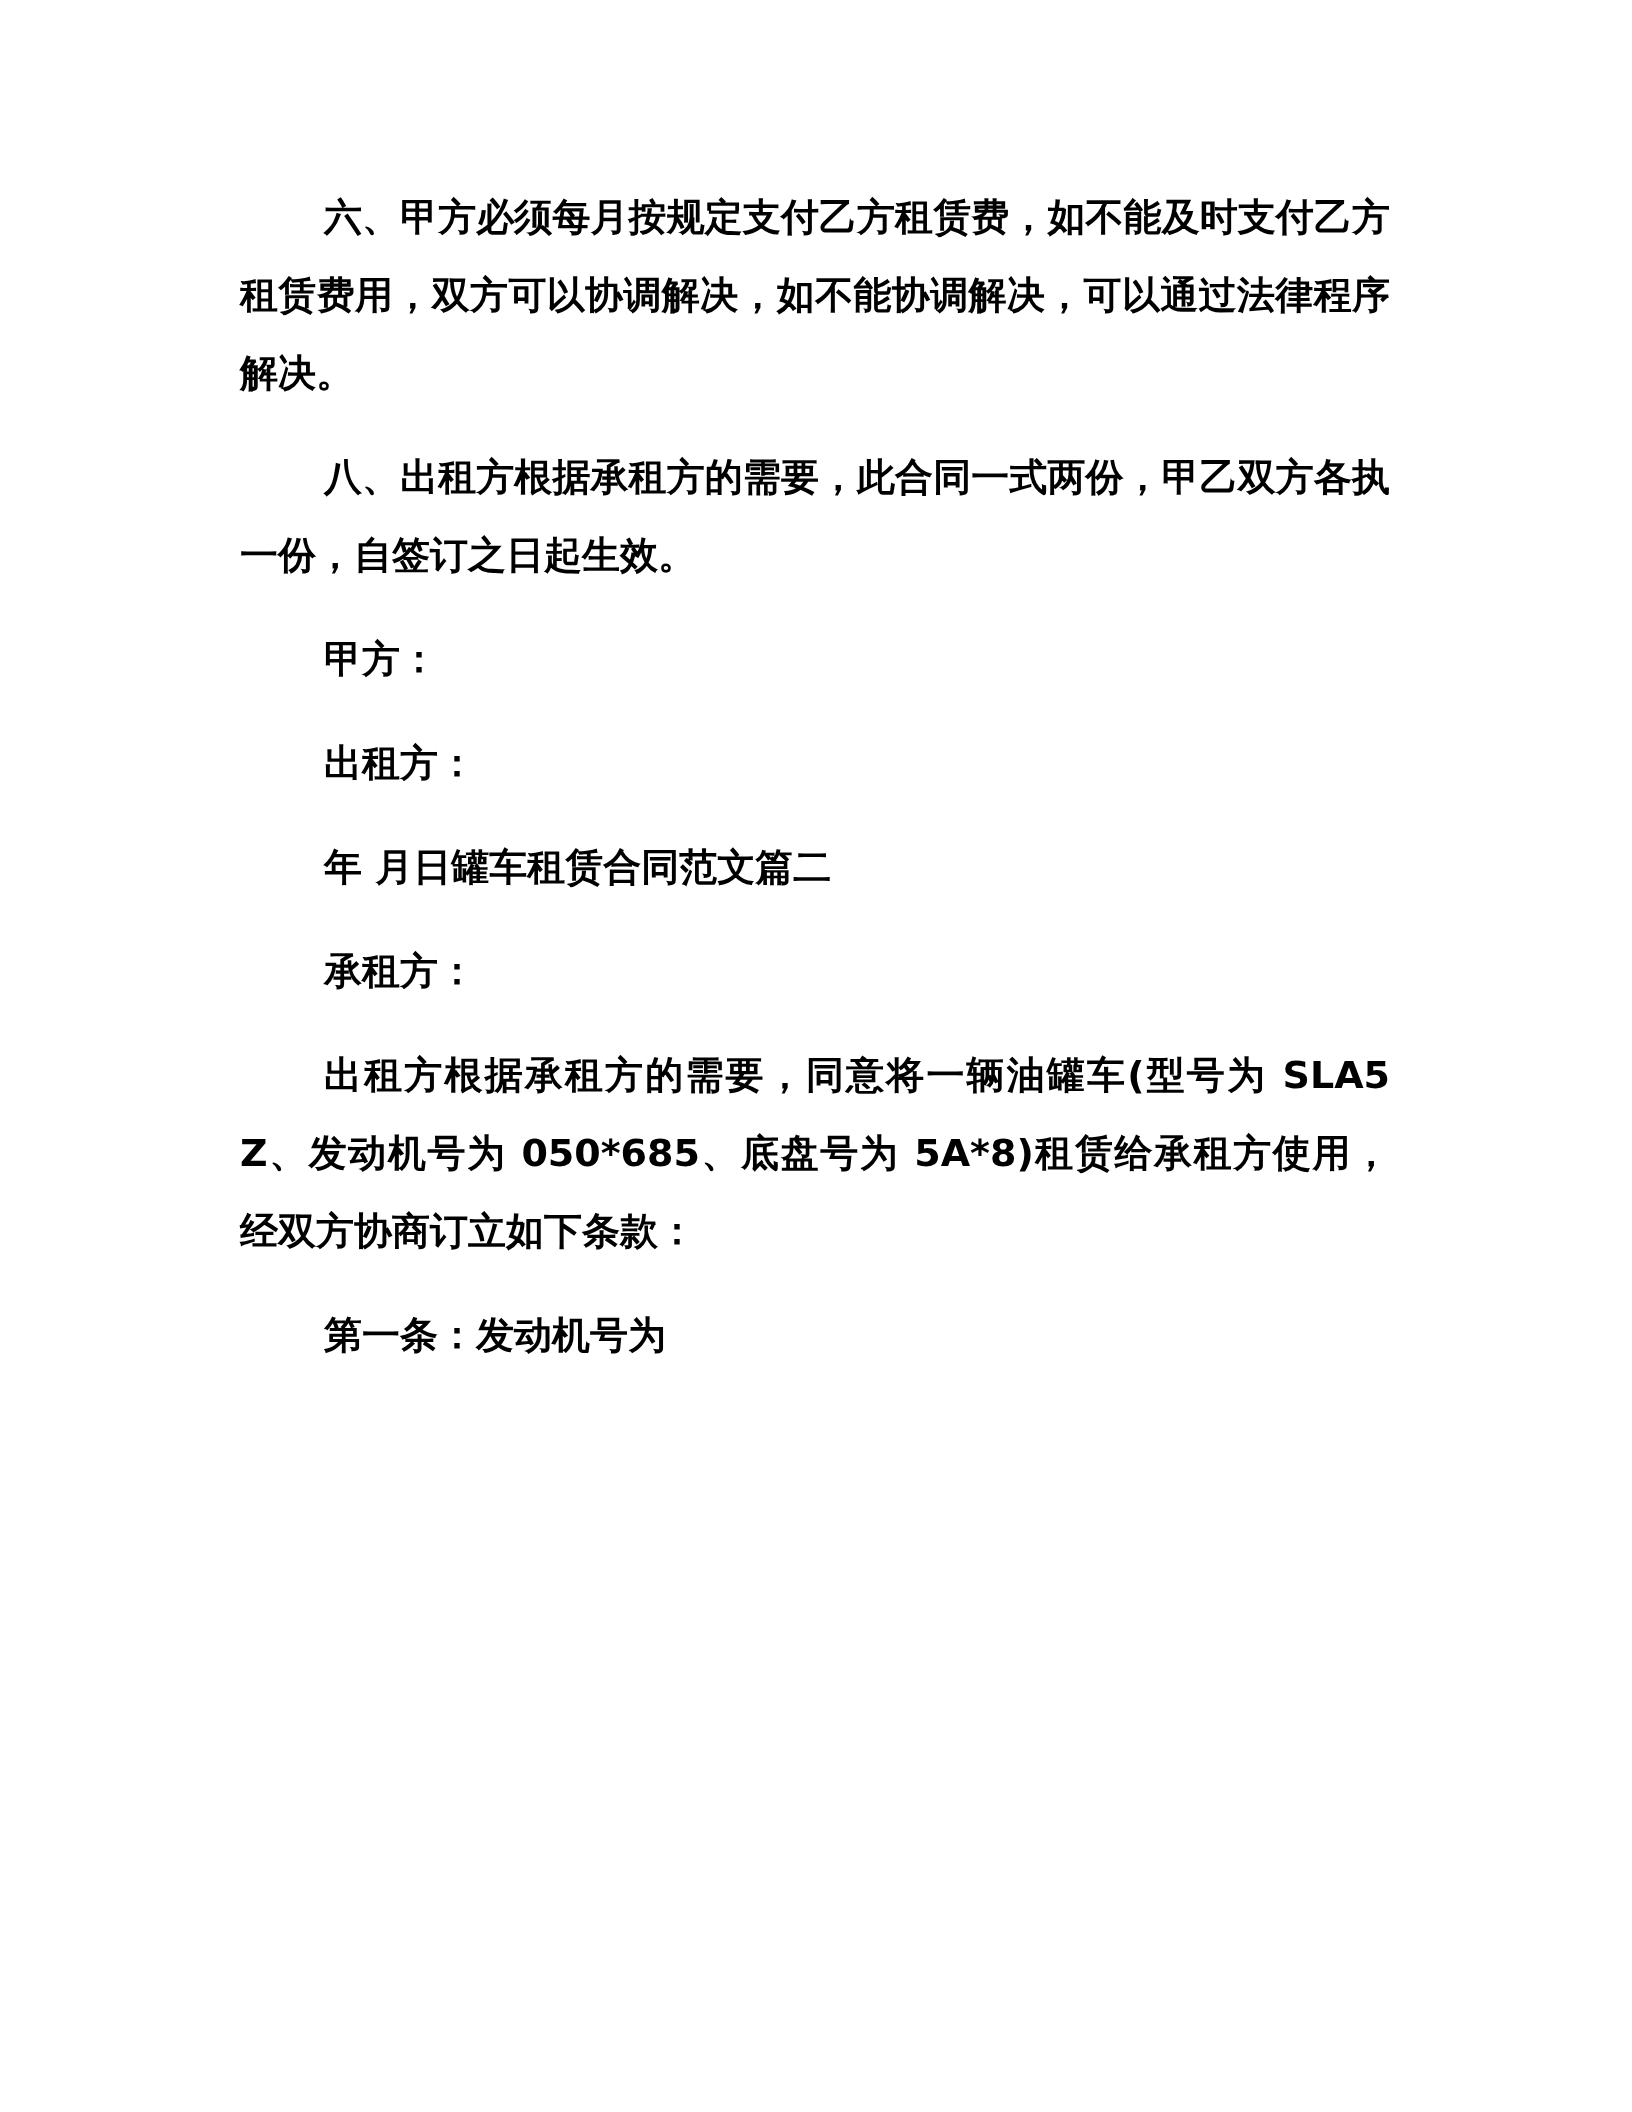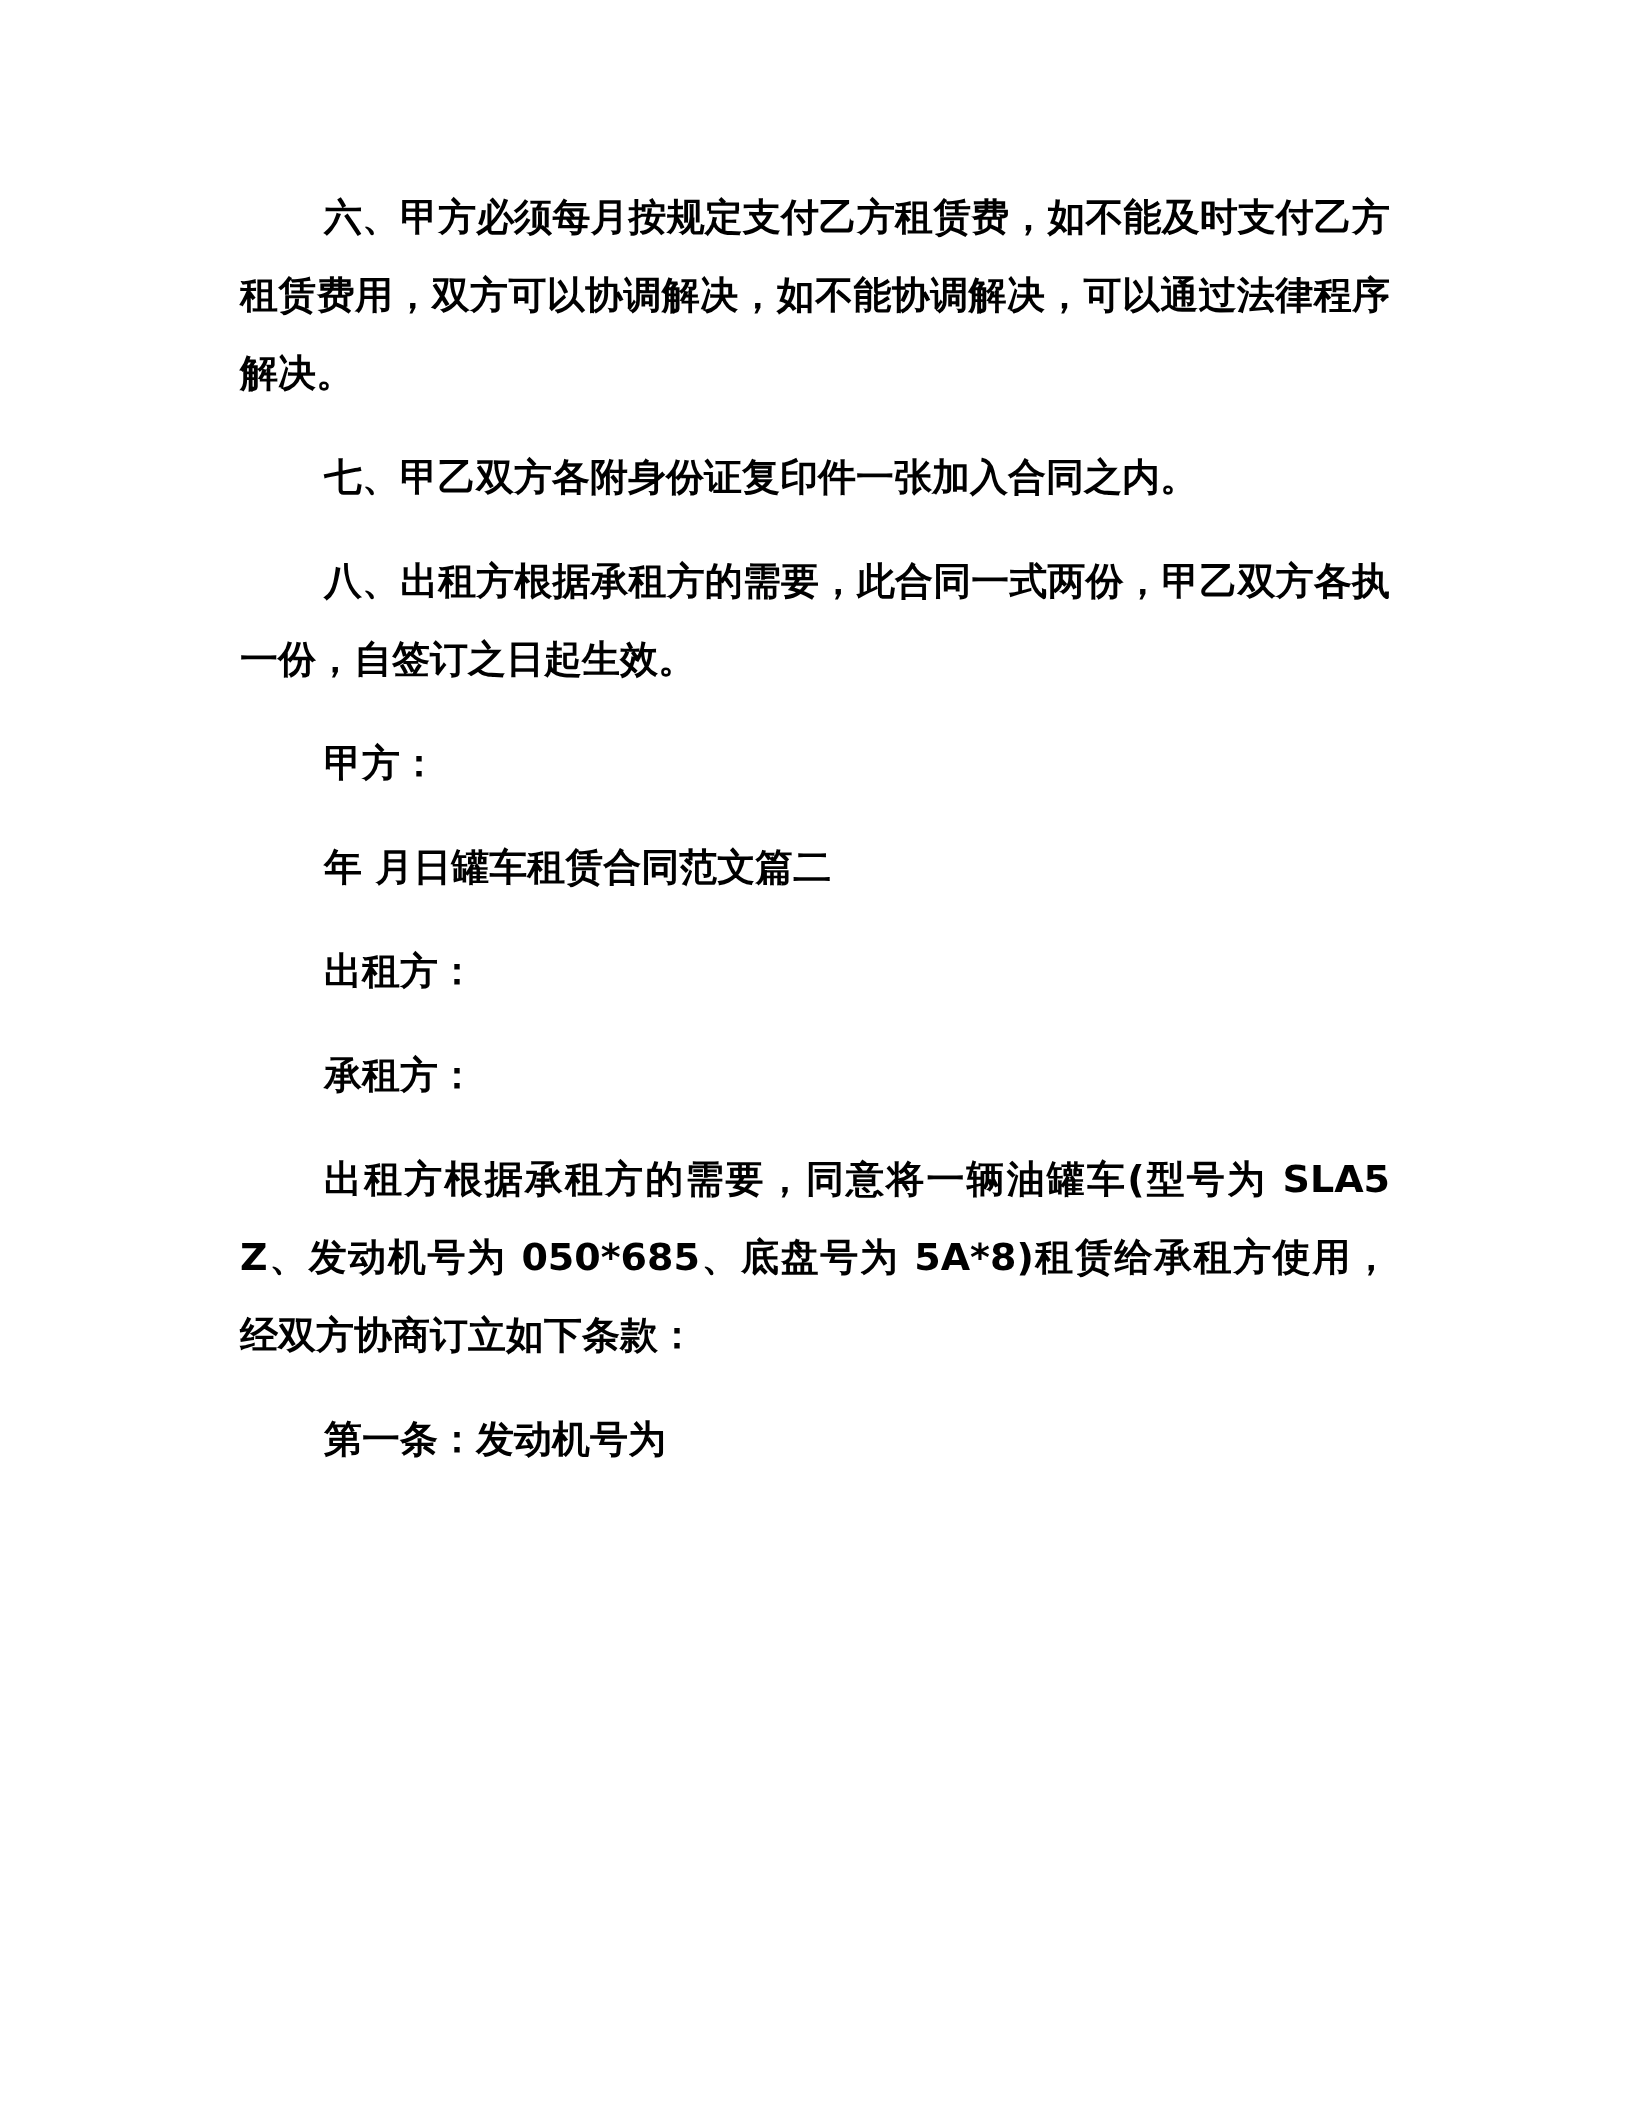--- a/index.html
+++ b/index.html
@@ -27,21 +27,20 @@
     text-indent: 84px;
     text-align: justify;
     word-break: break-all;
   }
 </style>
 </head>
 <body>
 
 <div class="page">
   <p>六、甲方必须每月按规定支付乙方租赁费，如不能及时支付乙方租赁费用，双方可以协调解决，如不能协调解决，可以通过法律程序解决。</p>
-  <p>七、甲乙双方各附身份证复印件一张加入合同之内。</p>
   <p>八、出租方根据承租方的需要，此合同一式两份，甲乙双方各执一份，自签订之日起生效。</p>
   <p>甲方：</p>
+  <p>出租方：</p>
   <p>年 月日罐车租赁合同范文篇二</p>
-  <p>出租方：</p>
   <p>承租方：</p>
   <p>出租方根据承租方的需要，同意将一辆油罐车(型号为 SLA5Z、发动机号为 050*685、底盘号为 5A*8)租赁给承租方使用，经双方协商订立如下条款：</p>
   <p>第一条：发动机号为</p>
 </div>
 
 </body></html>

